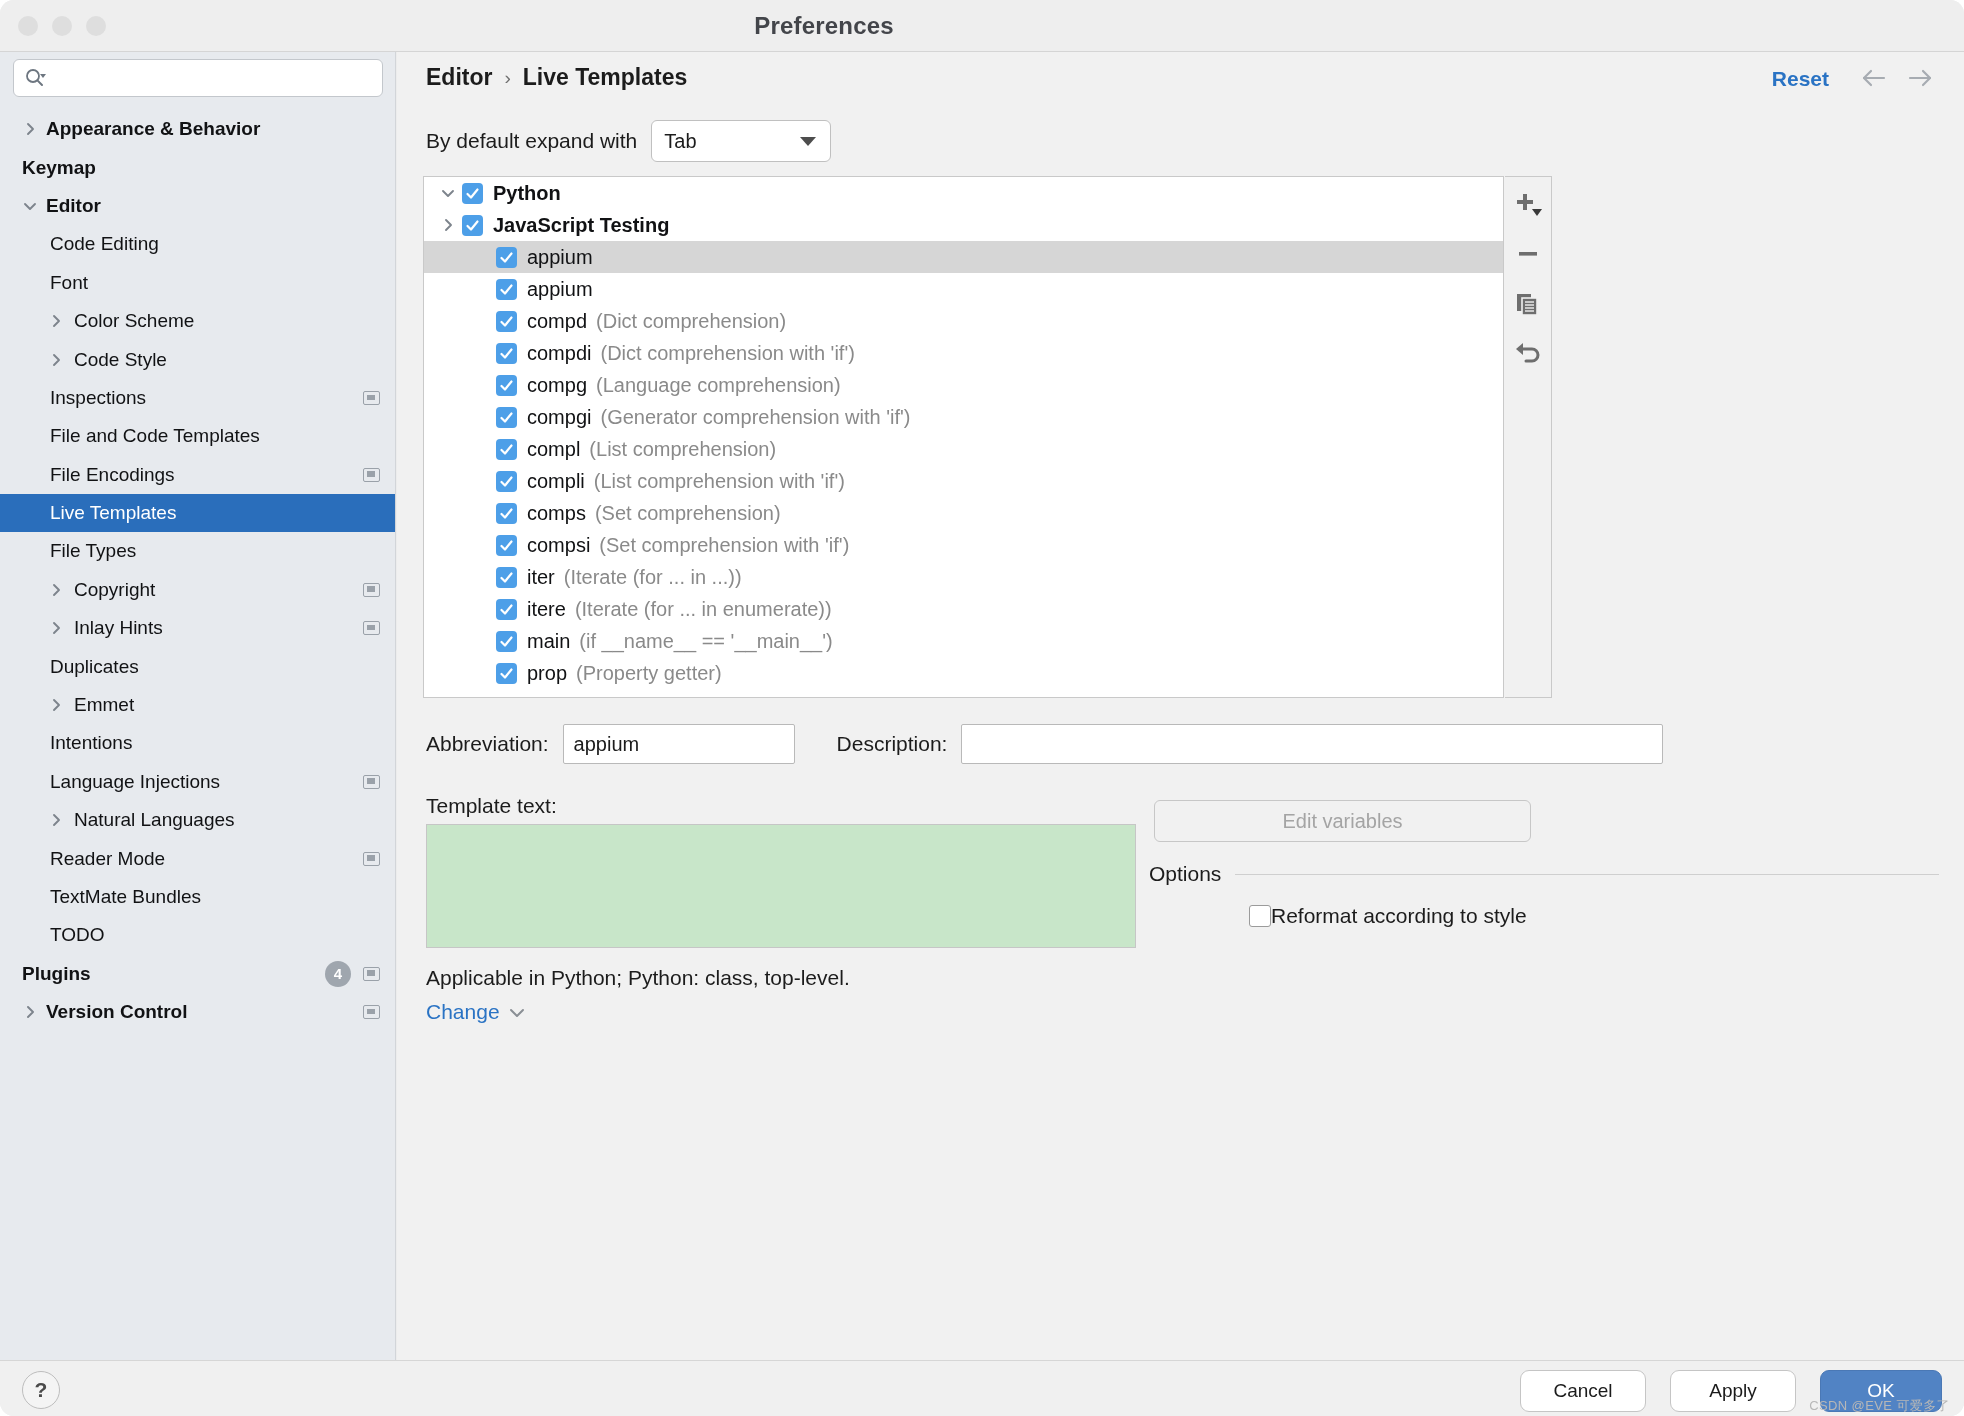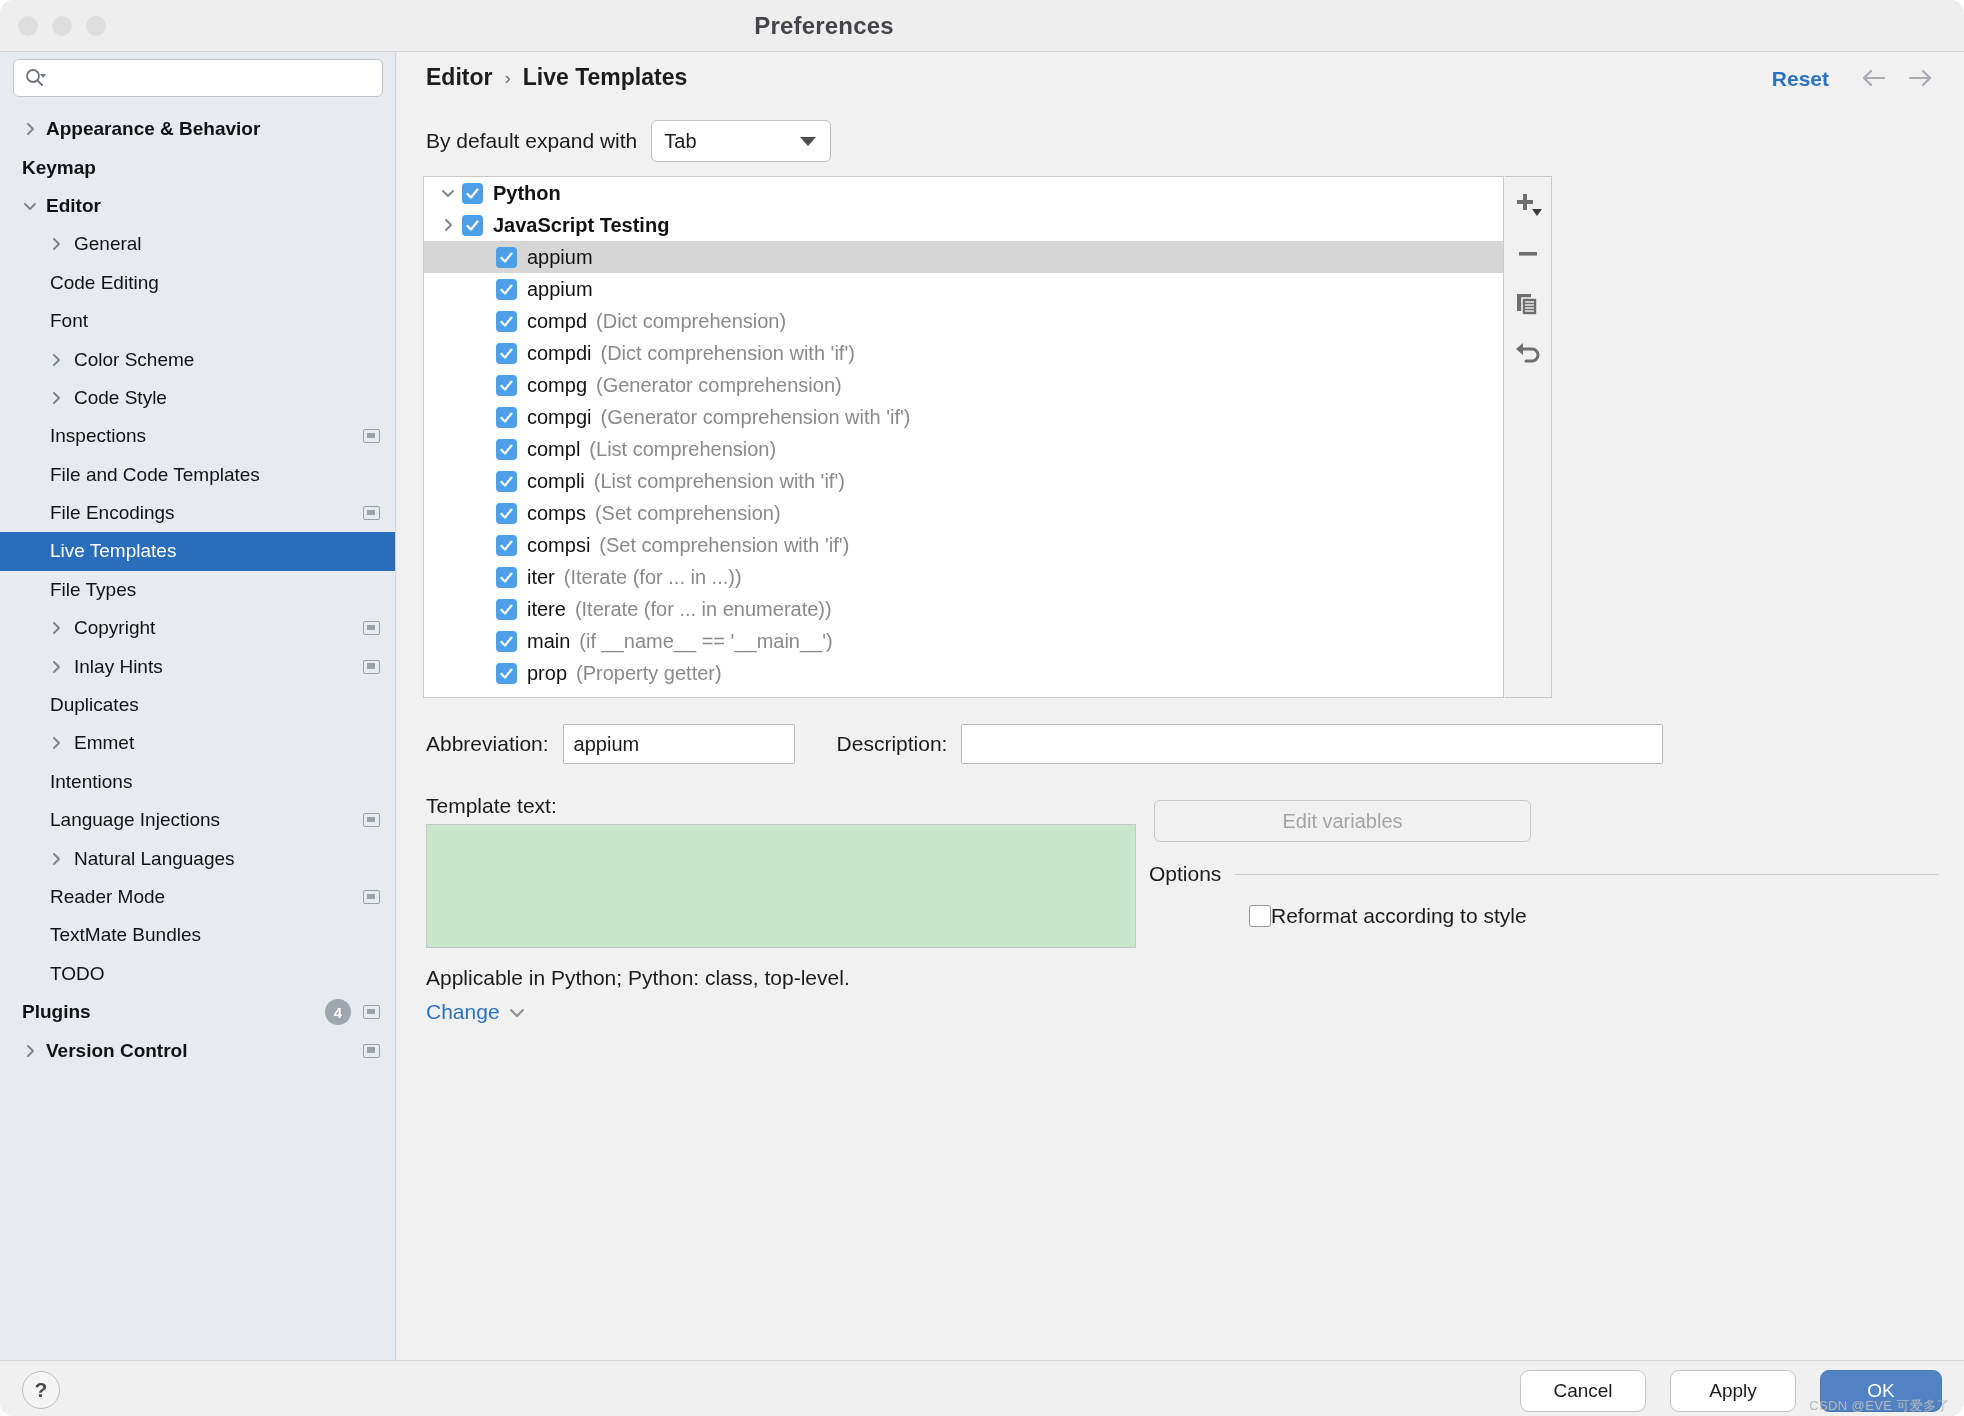--- a/index.html
+++ b/index.html
@@ -336,28 +336,20 @@
         <div class="nav-item lvl0 bold">
           <span class="nav-label">Keymap</span>
         </div>
         <div class="nav-item lvl0 bold hasarrow">
           <span class="nav-arrow">
             <svg width="16" height="16" viewBox="0 0 16 16">
               <polyline points="3,6 8,11 13,6" fill="none" stroke="#7d848c" stroke-width="1.9" stroke-linecap="round" stroke-linejoin="round"></polyline>
             </svg>
           </span>
           <span class="nav-label">Editor</span>
-        </div>
-        <div class="nav-item lvl1 hasarrow">
-          <span class="nav-arrow">
-            <svg width="16" height="16" viewBox="0 0 16 16">
-              <polyline points="6,3 11,8 6,13" fill="none" stroke="#7d848c" stroke-width="1.9" stroke-linecap="round" stroke-linejoin="round"></polyline>
-            </svg>
-          </span>
-          <span class="nav-label">General</span>
         </div>
         <div class="nav-item lvl1">
           <span class="nav-label">Code Editing</span>
         </div>
         <div class="nav-item lvl1">
           <span class="nav-label">Font</span>
         </div>
         <div class="nav-item lvl1 hasarrow">
           <span class="nav-arrow">
             <svg width="16" height="16" viewBox="0 0 16 16">
@@ -573,21 +565,21 @@
             <span class="lname">compdi</span>
             <span class="ldesc">(Dict comprehension with 'if')</span>
           </div>
           <div class="lrow child">
             <span class="cbox">
               <svg width="15" height="15" viewBox="0 0 15 15">
                 <polyline points="2.5,8 6,11.5 12.5,3.5" fill="none" stroke="#ffffff" stroke-width="2.2" stroke-linecap="round" stroke-linejoin="round"></polyline>
               </svg>
             </span>
             <span class="lname">compg</span>
-            <span class="ldesc">(Generator comprehension)</span>
+            <span class="ldesc">(Language comprehension)</span>
           </div>
           <div class="lrow child">
             <span class="cbox">
               <svg width="15" height="15" viewBox="0 0 15 15">
                 <polyline points="2.5,8 6,11.5 12.5,3.5" fill="none" stroke="#ffffff" stroke-width="2.2" stroke-linecap="round" stroke-linejoin="round"></polyline>
               </svg>
             </span>
             <span class="lname">compgi</span>
             <span class="ldesc">(Generator comprehension with 'if')</span>
           </div>

